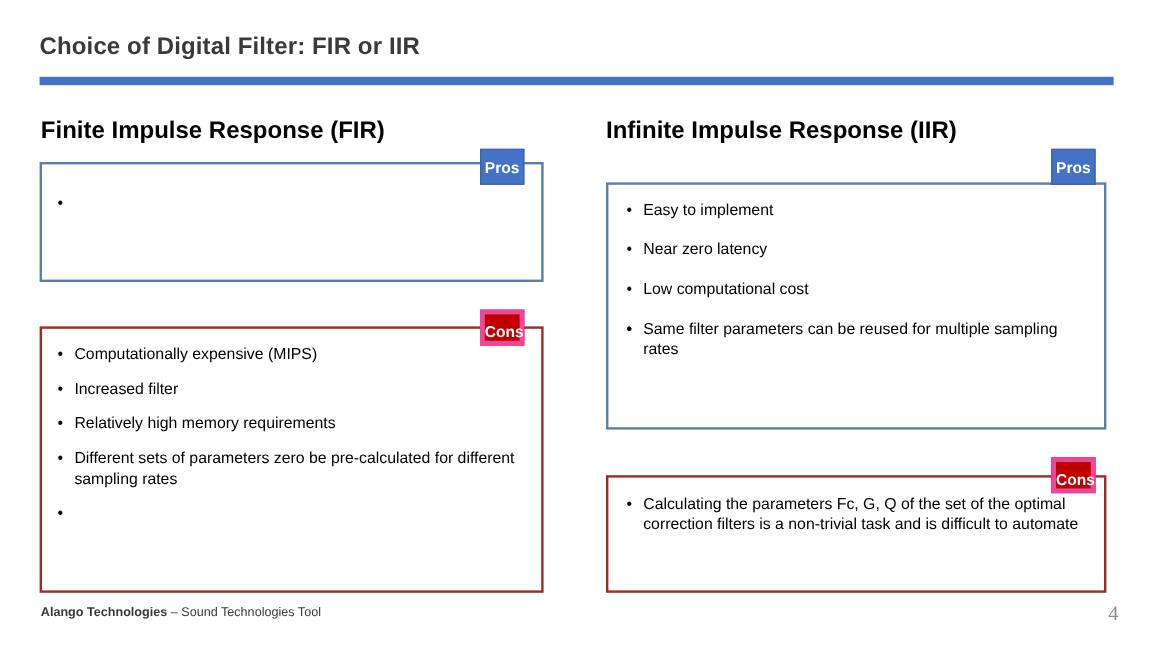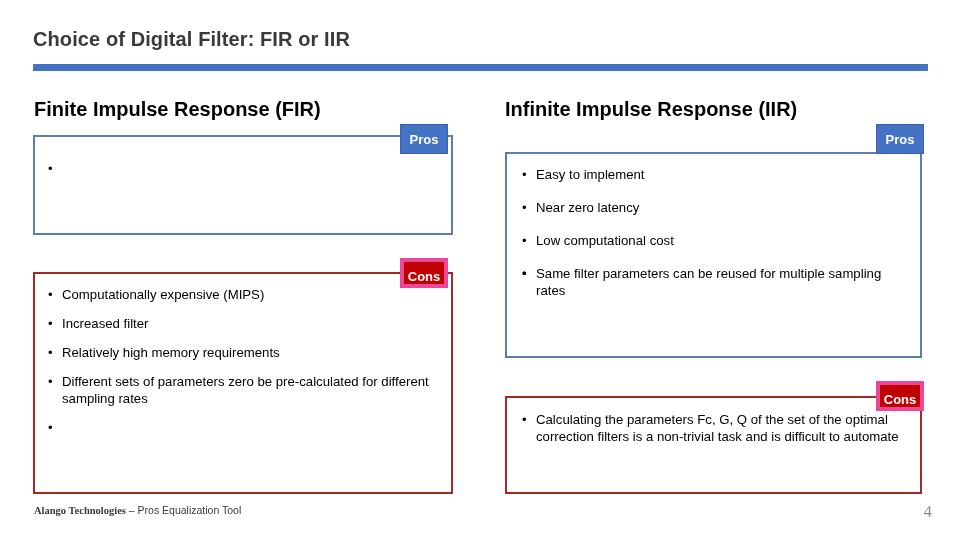--- a/index.html
+++ b/index.html
@@ -67,21 +67,21 @@
   
   .badge {
     position: absolute;
     box-sizing: border-box;
     color: #ffffff;
     font-size: 13px;
     font-weight: bold;
     text-align: center;
     line-height: 30px;
     height: 30px;
-    width: 48px;
+    width: 37px;
   }
   .badge.pros-badge {
     background: #4472c4;
     border: 1px solid #3a62ad;
   }
   .badge.cons-badge {
     background: #c00000;
     border: 4px solid #ec4899;
   }
   #fir-pros-badge { left: 400px; top: 124px; }
@@ -126,21 +126,20 @@
   #footer {
     position: absolute;
     left: 34px;
     top: 504px;
     font-size: 10.5px;
     color: #3a3a3a;
     white-space: nowrap;
   }
   #footer-company {
     font-weight: bold;
-    font-family: Liberation Serif, serif;
   }
   #footer-subtitle {
     font-weight: normal;
   }
   #page-number {
     position: absolute;
     right: 28px;
     top: 502px;
     font-family: "Liberation Serif", serif;
     font-size: 17px;
@@ -217,15 +216,15 @@
 <ul id="iir-cons-list" class="bullet-list">
   <li class="bullet-item">
     <span class="dot">•</span>
     <span>Calculating the parameters Fc, G, Q of the set of the optimal correction filters is a non-trivial task and is difficult to automate</span>
   </li>
 </ul>
 <div id="iir-cons-badge" class="badge cons-badge">Cons</div>
 
 <div id="footer">
   <span id="footer-company">Alango Technologies</span>
-  <span id="footer-subtitle">– Pros Equalization Tool</span>
+  <span id="footer-subtitle">– Sound Technologies Tool</span>
 </div>
 <div id="page-number">4</div>
 
 </body></html>

